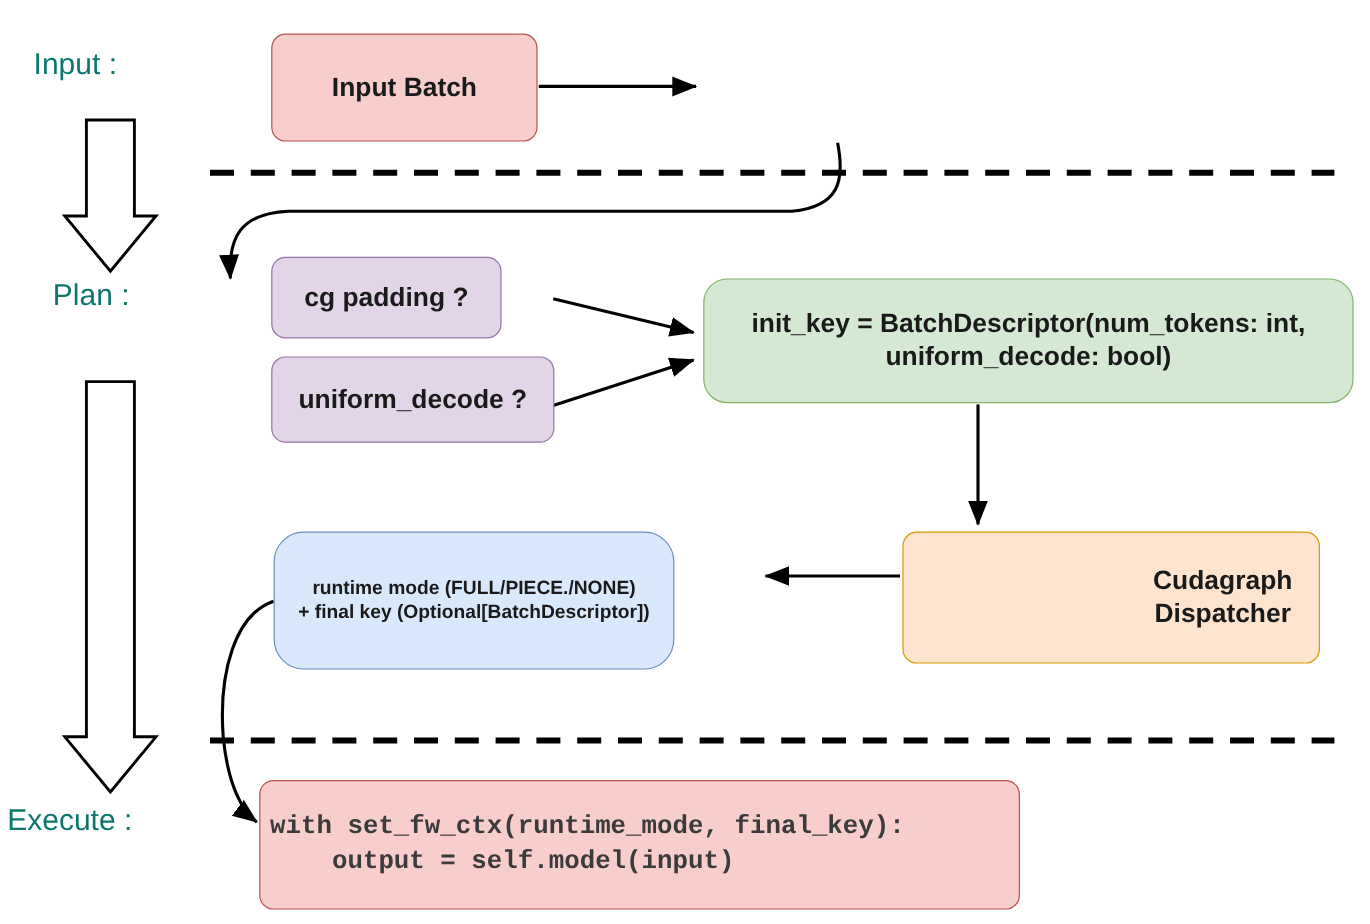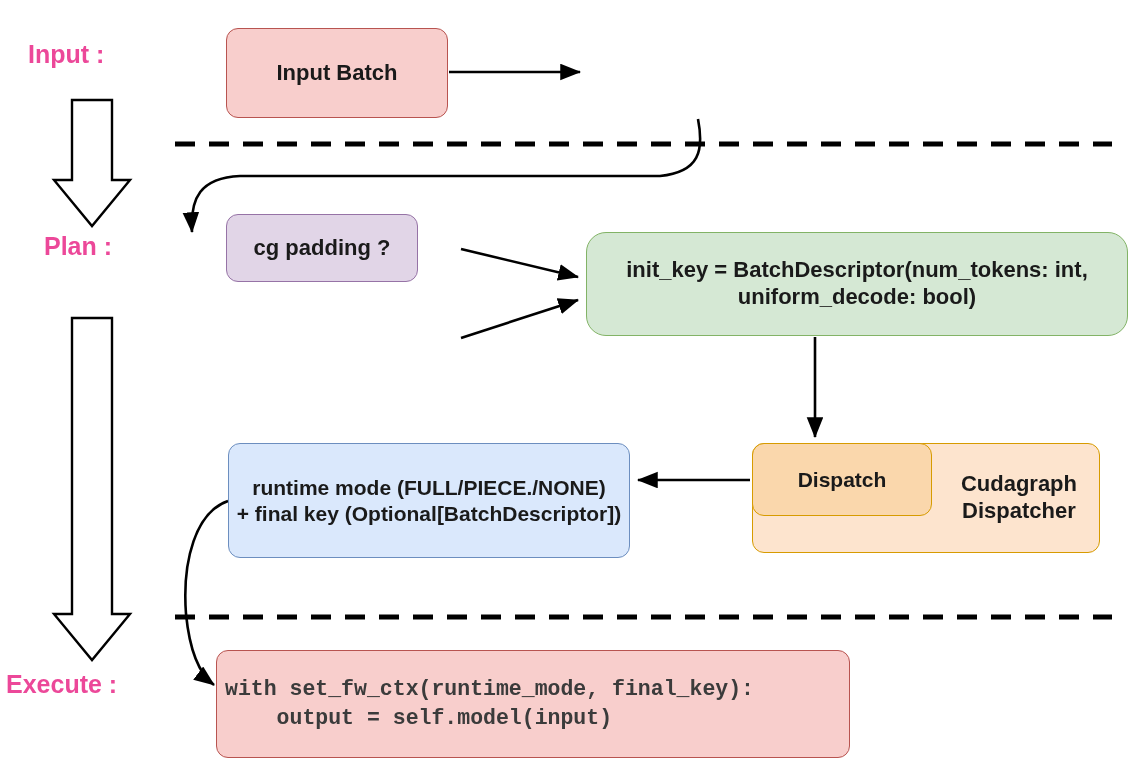--- a/index.html
+++ b/index.html
@@ -1,21 +1,21 @@
 <!DOCTYPE html>
 <html><head>
 <meta charset="utf-8">
 <style>
   html,body{margin:0;padding:0;background:#ffffff;}
   body{width:1142px;height:770px;font-family:"Liberation Sans",sans-serif;overflow:hidden;}
   #stage{position:relative;width:1142px;height:770px;background:#fff;}
   svg#edges{position:absolute;left:0;top:0;width:1142px;height:770px;pointer-events:none;}
 
   .stage-label{
-    position:absolute;font-weight:bold;font-size:25px;color:#ec4899;
+    position:absolute;font-weight:normal;font-size:25px;color:#0f766e;
     white-space:nowrap;letter-spacing:0px;
   }
 
   .node{
     position:absolute;box-sizing:border-box;
     display:flex;align-items:center;justify-content:center;
     text-align:center;border-radius:12px;border:1.6px solid #000;
     font-size:22px;color:#1a1a1a;line-height:1.22;font-weight:bold;
   }
   .node .txt{padding:0 6px;}
@@ -85,39 +85,39 @@
 
   <div class="node n-red" style="left:226px;top:28px;width:222px;height:90px;">
     <span class="txt">Input Batch</span>
   </div>
 
 
   <div class="node n-purple" style="left:226px;top:214px;width:192px;height:68px;">
     <span class="txt">cg padding ?</span>
   </div>
 
+  <div class="node n-purple" style="left:226px;top:297px;width:236px;height:72px;">
+    <span class="txt">uniform_decode ?</span>
+  </div>
 
   <div class="node n-green" style="left:586px;top:232px;width:542px;height:104px;border-radius:20px;">
     <span class="txt multiline">init_key = BatchDescriptor(num_tokens: int,
 uniform_decode: bool)</span>
   </div>
 
-  <div class="node n-blue" style="left:228px;top:443px;width:402px;height:115px;font-size:21px;">
+  <div class="node n-blue" style="left:228px;top:443px;width:334px;height:115px;font-size:16px;border-radius:25px;">
     <span class="txt multiline">runtime mode (FULL/PIECE./NONE)
 + final key (Optional[BatchDescriptor])</span>
   </div>
 
   <div class="node n-orange-outer" style="left:752px;top:443px;width:348px;height:110px;
               align-items:center;justify-content:flex-end;">
     <span class="txt multiline" style="padding-right:22px;">Cudagraph
 Dispatcher</span>
   </div>
 
-  <div class="node n-orange-inner" style="left:752px;top:443px;width:180px;height:73px;font-size:21px;">
-    <span class="txt">Dispatch</span>
-  </div>
 
   <div class="node n-red code-node" style="left:216px;top:650px;width:634px;height:108px;">
     <span class="txt code">with set_fw_ctx(runtime_mode, final_key):
     output = self.model(input)</span>
   </div>
 
 </div>
 
 </body></html>

